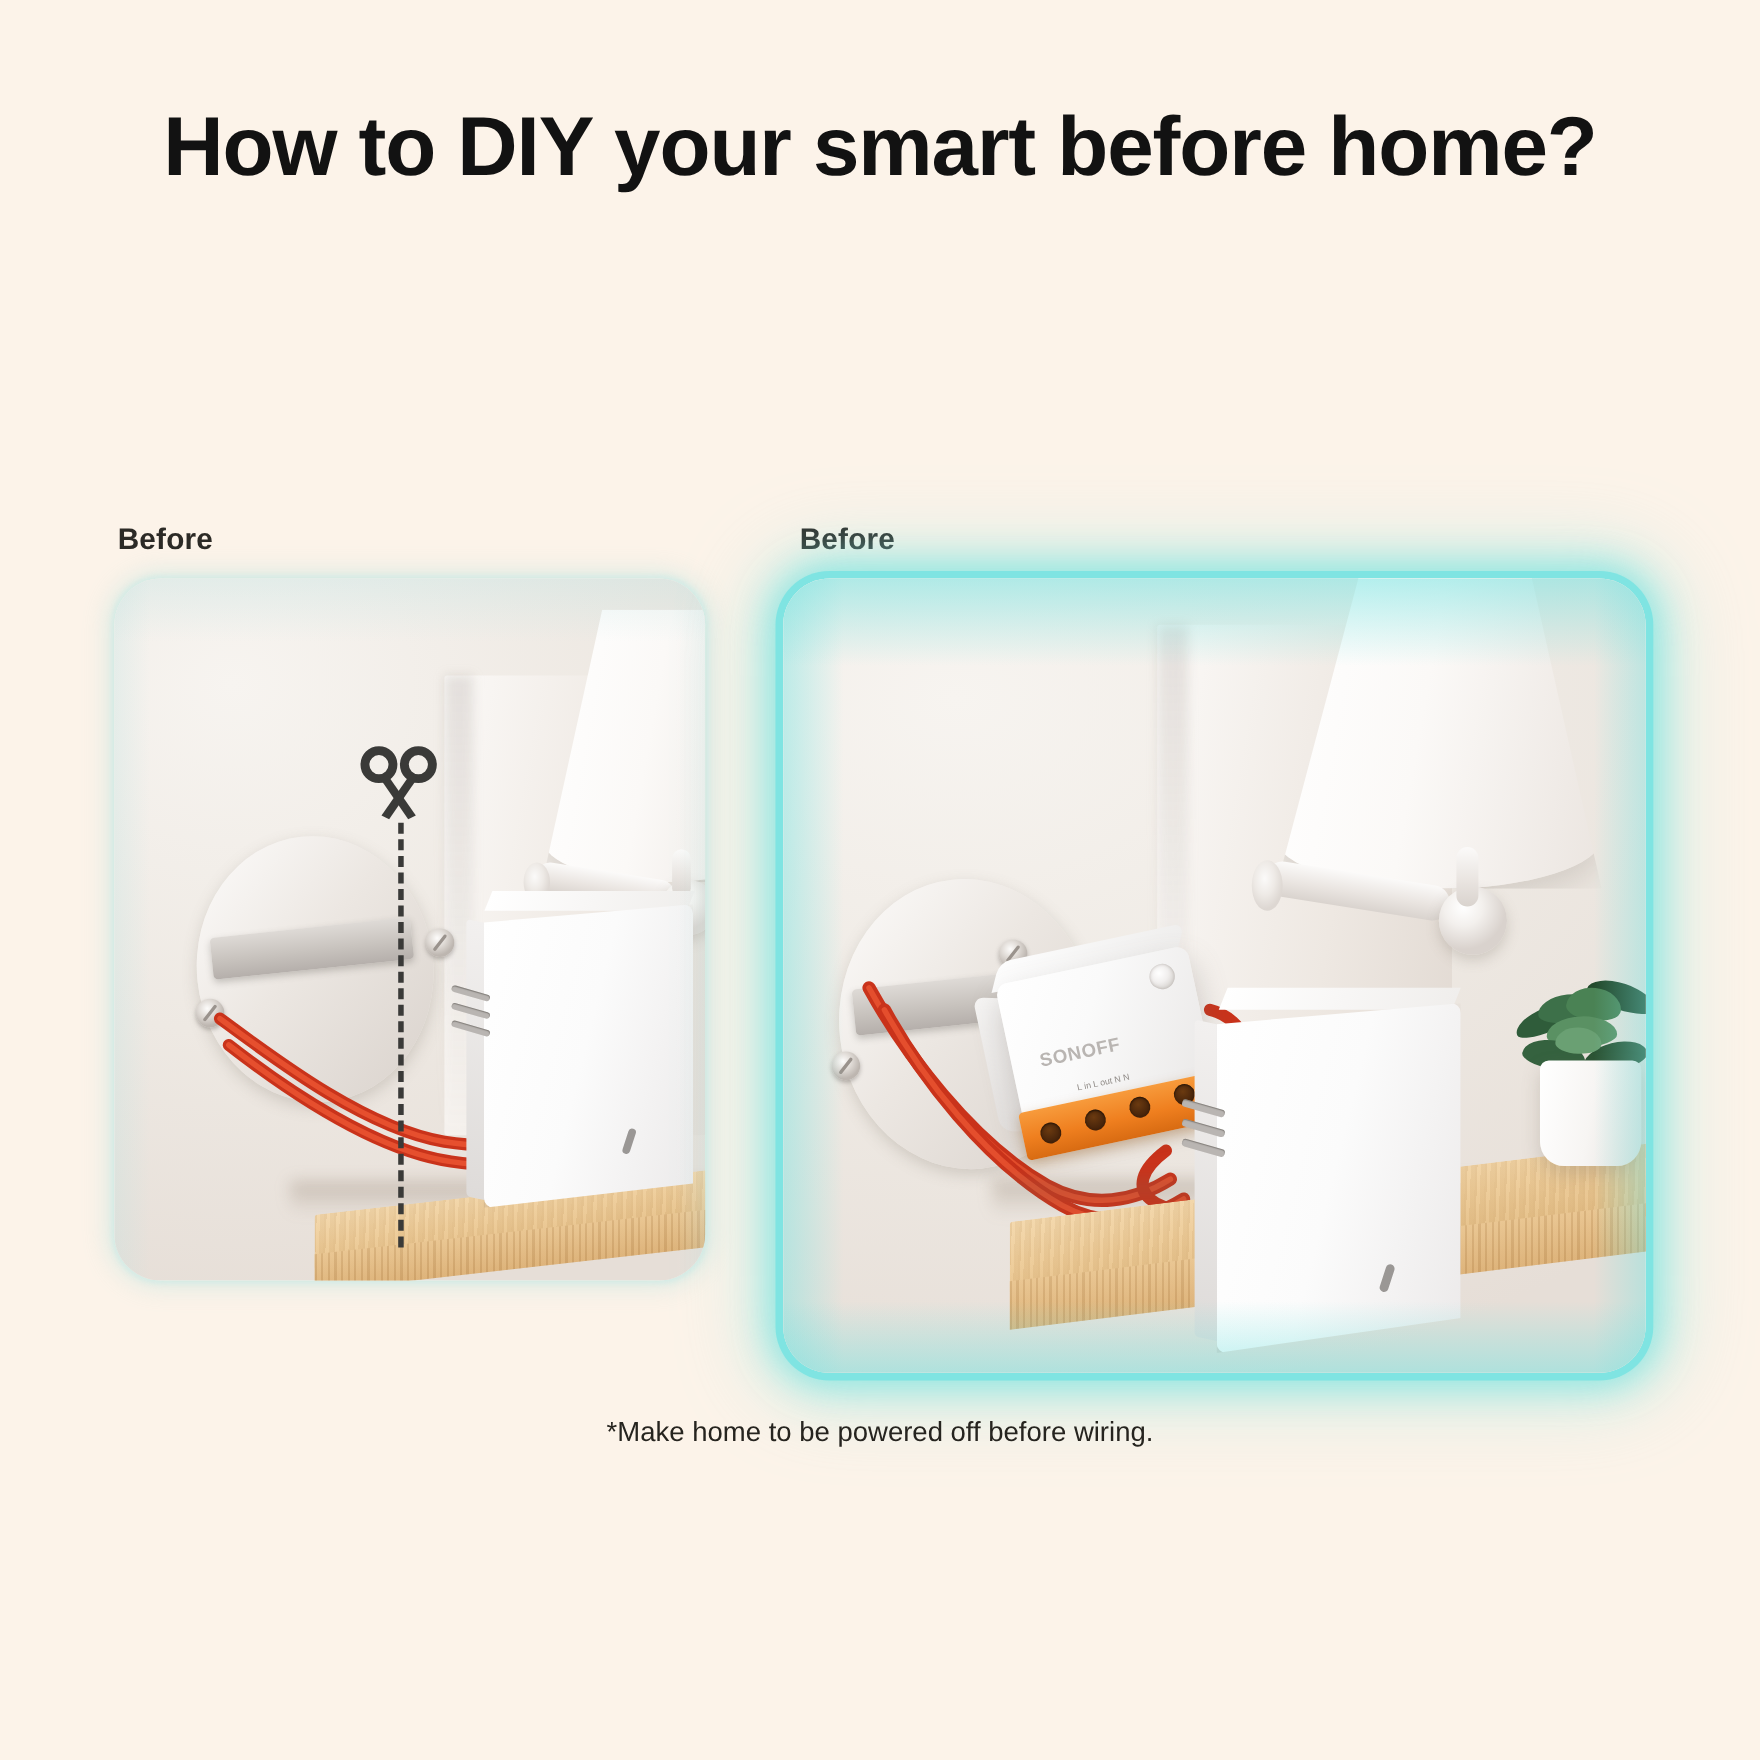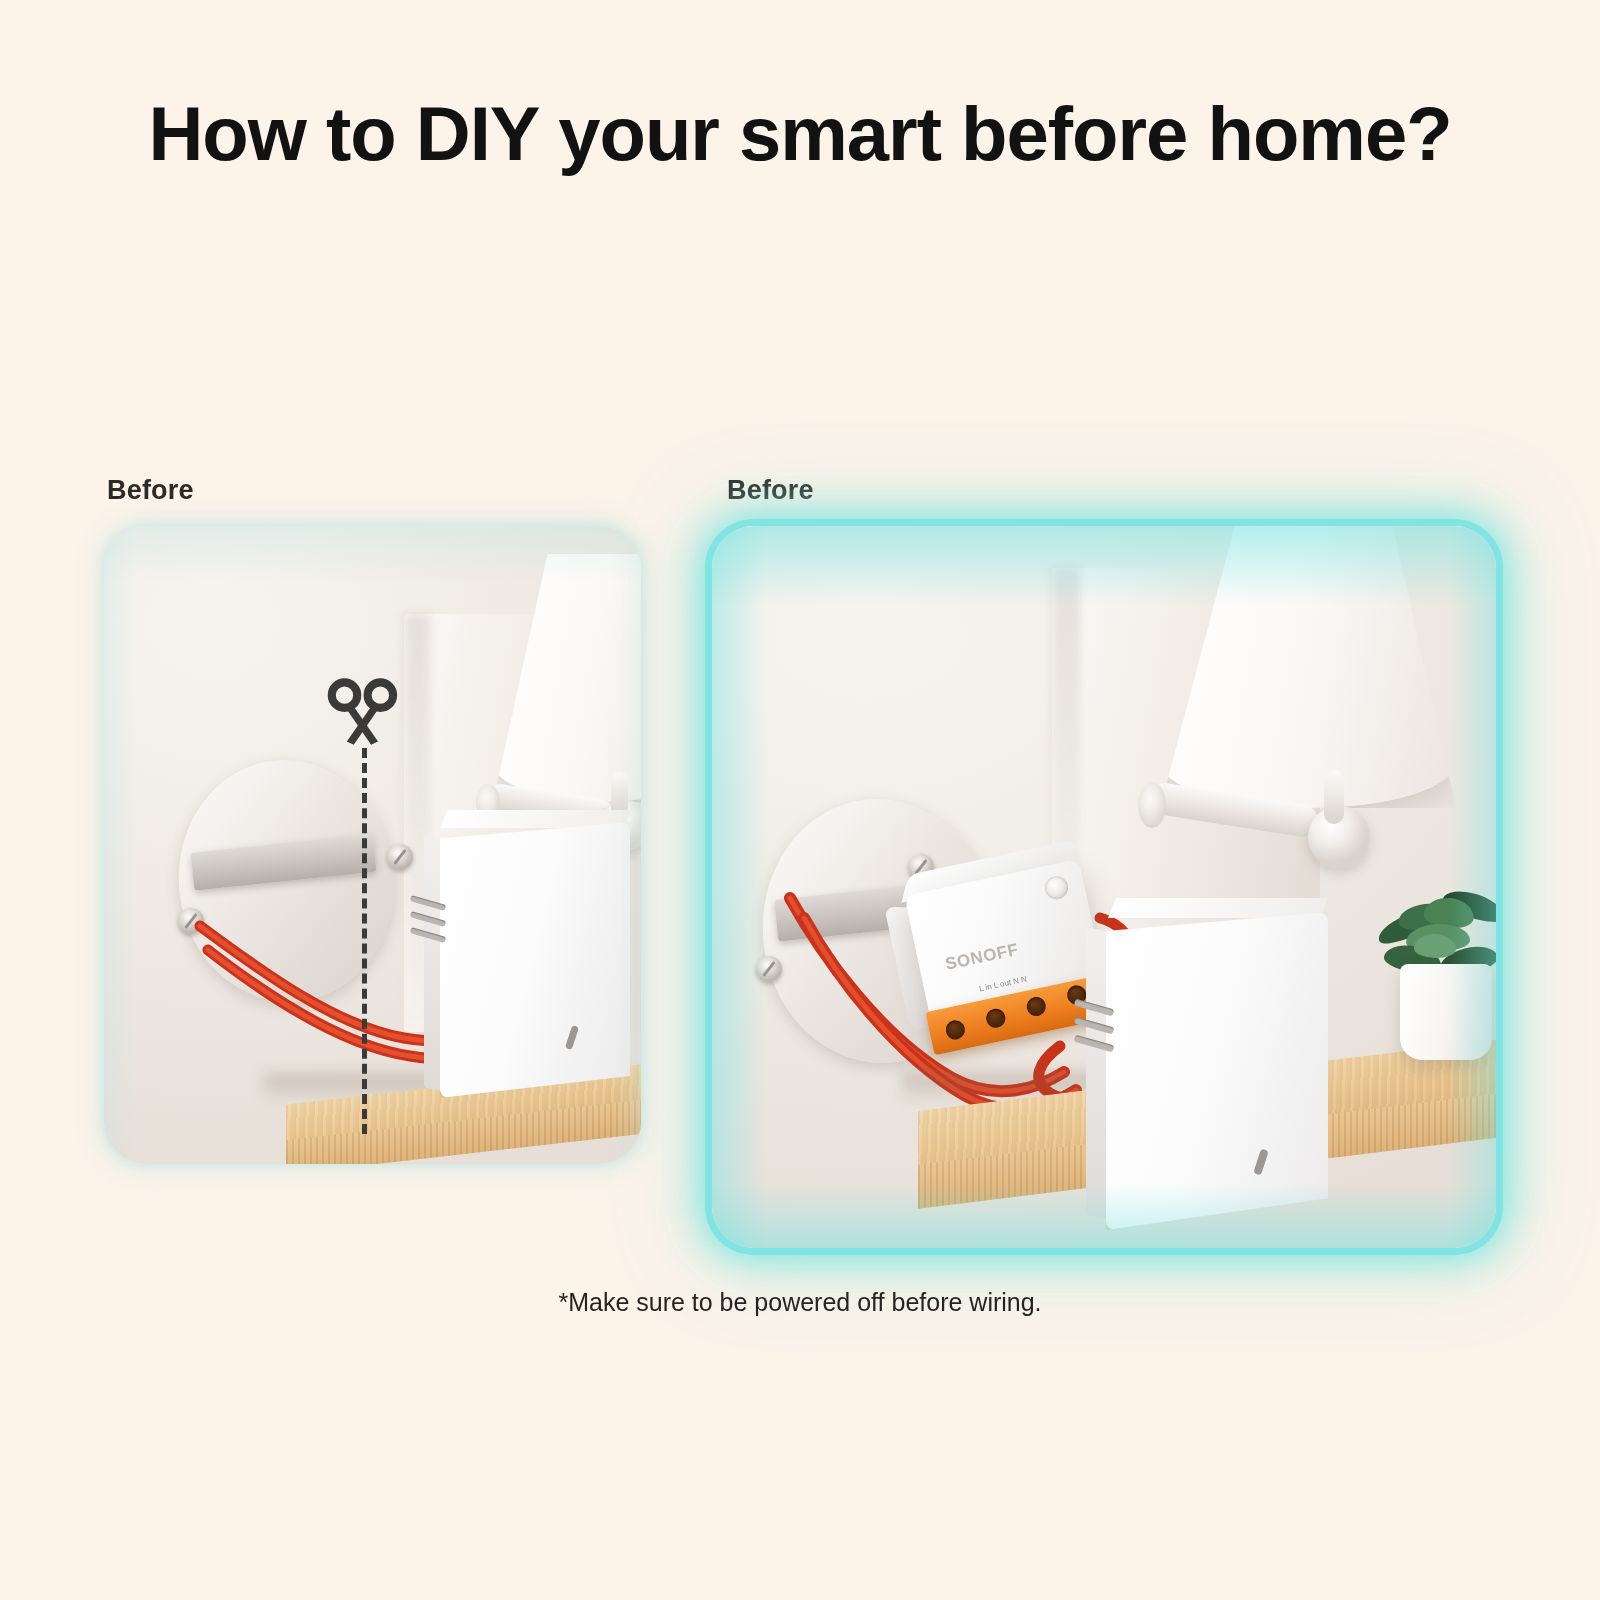--- a/index.html
+++ b/index.html
@@ -455,13 +455,13 @@
       <div class="leaf" style="left:12px; top:78px; width:58px; height:26px; background:#35623f; transform:rotate(10deg);"></div>
       <div class="leaf" style="left:66px; top:80px; width:60px; height:26px; background:#2b5434; transform:rotate(-14deg);"></div>
       <div class="leaf" style="left:42px; top:66px; width:42px; height:24px; background:#6aa073; transform:rotate(2deg);"></div>
       <div class="plant-pot" style="left:28px; top:96px; width:92px; height:96px;"></div>
     </div>
 
     <div class="cyan-tint"></div>
   </div>
 </div>
 
-<div class="footnote">*Make sure to be powered off before wiring.</div>
+<div class="footnote">*Make home to be powered off before wiring.</div>
 
 </body></html>

